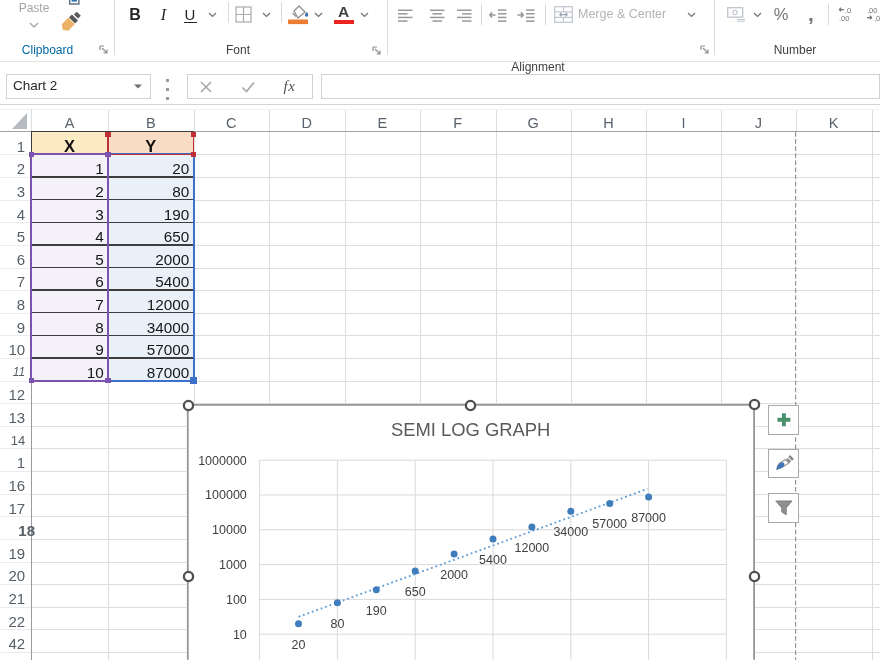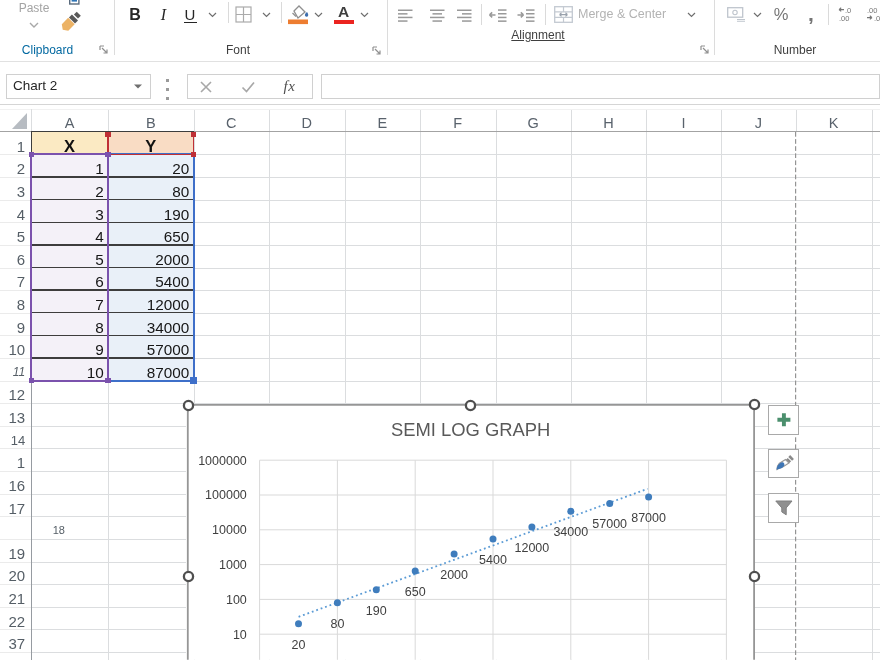--- a/index.html
+++ b/index.html
@@ -103,21 +103,21 @@
     </svg>
 <svg style="position:absolute;left:554px;top:6px" width="19" height="17">
 <rect x="0.7" y="0.7" width="17.6" height="15.6" fill="none" stroke="#c3c9d1" stroke-width="1.3"></rect>
 <path d="M0.7 5.8 L18.3 5.8 M0.7 11.4 L18.3 11.4 M9.5 0.7 L9.5 5.8 M9.5 11.4 L9.5 16.3" stroke="#c3c9d1" stroke-width="1.2"></path>
 <path d="M5.5 8.6 L13.5 8.6 M5.5 8.6 L7.5 6.8 M5.5 8.6 L7.5 10.4 M13.5 8.6 L11.5 6.8 M13.5 8.6 L11.5 10.4" stroke="#9aa2ad" stroke-width="1.2" fill="none"></path>
     </svg>
 <div style="position:absolute;left:578.0px;top:14.3px;transform:translateY(-50%);font-family:'Liberation Sans', sans-serif;font-size:12.5px;color:#b3b3b3;font-weight:normal;white-space:nowrap;line-height:1;">Merge &amp; Center</div>
 <svg style="position:absolute;left:686.5px;top:12.0px" width="9" height="6">
       <path d="M1 1 L4.5 4.5 L8 1" stroke="#6f6f6f" stroke-width="1.2" fill="none"></path>
     </svg>
-<div style="position:absolute;left:538.0px;top:35px;transform:translate(-50%,-50%);font-family:'Liberation Sans', sans-serif;font-size:12px;color:#3f3f3f;font-weight:normal;white-space:nowrap;line-height:1;text-decoration:underline;">Alignment</div>
+<div style="position:absolute;left:538.0px;top:67px;transform:translate(-50%,-50%);font-family:'Liberation Sans', sans-serif;font-size:12px;color:#3f3f3f;font-weight:normal;white-space:nowrap;line-height:1;">Alignment</div>
 <svg style="position:absolute;left:700px;top:45px" width="10" height="10">
       <path d="M1 1 L1 5 M1 1 L5 1" stroke="#8f8f8f" stroke-width="1.2" fill="none"></path>
       <path d="M3 3 L8 8 M8 4.5 L8 8 L4.5 8" stroke="#8f8f8f" stroke-width="1.2" fill="none"></path>
     </svg>
 <svg style="position:absolute;left:727px;top:7px" width="20" height="15">
 <rect x="0.7" y="0.7" width="15" height="9.5" fill="#fff" stroke="#bfc5cd" stroke-width="1.3"></rect>
 <circle cx="8" cy="5.5" r="2.2" fill="none" stroke="#bfc5cd" stroke-width="1.1"></circle>
 <path d="M10 12.5 L18 12.5 M10 14.2 L18 14.2" stroke="#bfc5cd" stroke-width="1.1"></path>
     </svg>
 <svg style="position:absolute;left:752.5px;top:12.0px" width="9" height="6">
@@ -251,26 +251,26 @@
 <div style="position:absolute;right:854.8px;top:303.9px;transform:translateY(-50%);font-family:'Liberation Sans', sans-serif;font-size:15px;color:#555e66;font-weight:normal;white-space:nowrap;line-height:1;">8</div>
 <div style="position:absolute;right:854.8px;top:326.6px;transform:translateY(-50%);font-family:'Liberation Sans', sans-serif;font-size:15px;color:#555e66;font-weight:normal;white-space:nowrap;line-height:1;">9</div>
 <div style="position:absolute;right:854.8px;top:349.2px;transform:translateY(-50%);font-family:'Liberation Sans', sans-serif;font-size:15px;color:#555e66;font-weight:normal;white-space:nowrap;line-height:1;">10</div>
 <div style="position:absolute;right:854.8px;top:371.8px;transform:translateY(-50%);font-family:'Liberation Sans', sans-serif;font-size:12px;color:#555e66;font-weight:normal;white-space:nowrap;line-height:1;font-style:italic;">11</div>
 <div style="position:absolute;right:854.8px;top:394.4px;transform:translateY(-50%);font-family:'Liberation Sans', sans-serif;font-size:15px;color:#555e66;font-weight:normal;white-space:nowrap;line-height:1;">12</div>
 <div style="position:absolute;right:854.8px;top:417.1px;transform:translateY(-50%);font-family:'Liberation Sans', sans-serif;font-size:15px;color:#555e66;font-weight:normal;white-space:nowrap;line-height:1;">13</div>
 <div style="position:absolute;right:854.8px;top:439.7px;transform:translateY(-50%);font-family:'Liberation Sans', sans-serif;font-size:13px;color:#555e66;font-weight:normal;white-space:nowrap;line-height:1;">14</div>
 <div style="position:absolute;right:854.8px;top:462.3px;transform:translateY(-50%);font-family:'Liberation Sans', sans-serif;font-size:15px;color:#555e66;font-weight:normal;white-space:nowrap;line-height:1;">1</div>
 <div style="position:absolute;right:854.8px;top:484.9px;transform:translateY(-50%);font-family:'Liberation Sans', sans-serif;font-size:15px;color:#555e66;font-weight:normal;white-space:nowrap;line-height:1;">16</div>
 <div style="position:absolute;right:854.8px;top:507.5px;transform:translateY(-50%);font-family:'Liberation Sans', sans-serif;font-size:15px;color:#555e66;font-weight:normal;white-space:nowrap;line-height:1;">17</div>
-<div style="position:absolute;right:815px;top:530.1px;transform:translateY(-50%);font-family:'Liberation Sans', sans-serif;font-size:11px;color:#555e66;font-weight:normal;white-space:nowrap;line-height:1;">18</div>
+<div style="position:absolute;right:845px;top:530.1px;transform:translateY(-50%);font-family:'Liberation Sans', sans-serif;font-size:15px;color:#555e66;font-weight:bold;white-space:nowrap;line-height:1;">18</div>
 <div style="position:absolute;right:854.8px;top:552.8px;transform:translateY(-50%);font-family:'Liberation Sans', sans-serif;font-size:15px;color:#555e66;font-weight:normal;white-space:nowrap;line-height:1;">19</div>
 <div style="position:absolute;right:854.8px;top:575.4px;transform:translateY(-50%);font-family:'Liberation Sans', sans-serif;font-size:15px;color:#555e66;font-weight:normal;white-space:nowrap;line-height:1;">20</div>
 <div style="position:absolute;right:854.8px;top:598.0px;transform:translateY(-50%);font-family:'Liberation Sans', sans-serif;font-size:15px;color:#555e66;font-weight:normal;white-space:nowrap;line-height:1;">21</div>
 <div style="position:absolute;right:854.8px;top:620.6px;transform:translateY(-50%);font-family:'Liberation Sans', sans-serif;font-size:15px;color:#555e66;font-weight:normal;white-space:nowrap;line-height:1;">22</div>
-<div style="position:absolute;right:854.8px;top:643.2px;transform:translateY(-50%);font-family:'Liberation Sans', sans-serif;font-size:15px;color:#555e66;font-weight:normal;white-space:nowrap;line-height:1;">37</div>
+<div style="position:absolute;right:854.8px;top:643.2px;transform:translateY(-50%);font-family:'Liberation Sans', sans-serif;font-size:15px;color:#555e66;font-weight:normal;white-space:nowrap;line-height:1;">42</div>
 <div style="position:absolute;right:854.8px;top:665.9px;transform:translateY(-50%);font-family:'Liberation Sans', sans-serif;font-size:15px;color:#555e66;font-weight:normal;white-space:nowrap;line-height:1;">24</div>
 <div style="position:absolute;left:31.2px;top:131.8px;width:76.8px;height:22.62px;background:#fbeac3;"></div>
 <div style="position:absolute;left:108px;top:131.8px;width:85.6px;height:22.62px;background:#f9dcc4;"></div>
 <div style="position:absolute;left:31.2px;top:154.42000000000002px;width:76.8px;height:226.20px;background:#f4f1f8;"></div>
 <div style="position:absolute;left:108px;top:154.42000000000002px;width:85.6px;height:226.20px;background:#e9f0f8;"></div>
 <div style="position:absolute;left:30.6px;top:153.77px;width:163.7px;height:1.3px;background:#3d3d3d;"></div>
 <div style="position:absolute;left:30.6px;top:176.39px;width:163.7px;height:1.3px;background:#3d3d3d;"></div>
 <div style="position:absolute;left:30.6px;top:199.01px;width:163.7px;height:1.3px;background:#3d3d3d;"></div>
 <div style="position:absolute;left:30.6px;top:221.63px;width:163.7px;height:1.3px;background:#3d3d3d;"></div>
 <div style="position:absolute;left:30.6px;top:244.25px;width:163.7px;height:1.3px;background:#3d3d3d;"></div>

